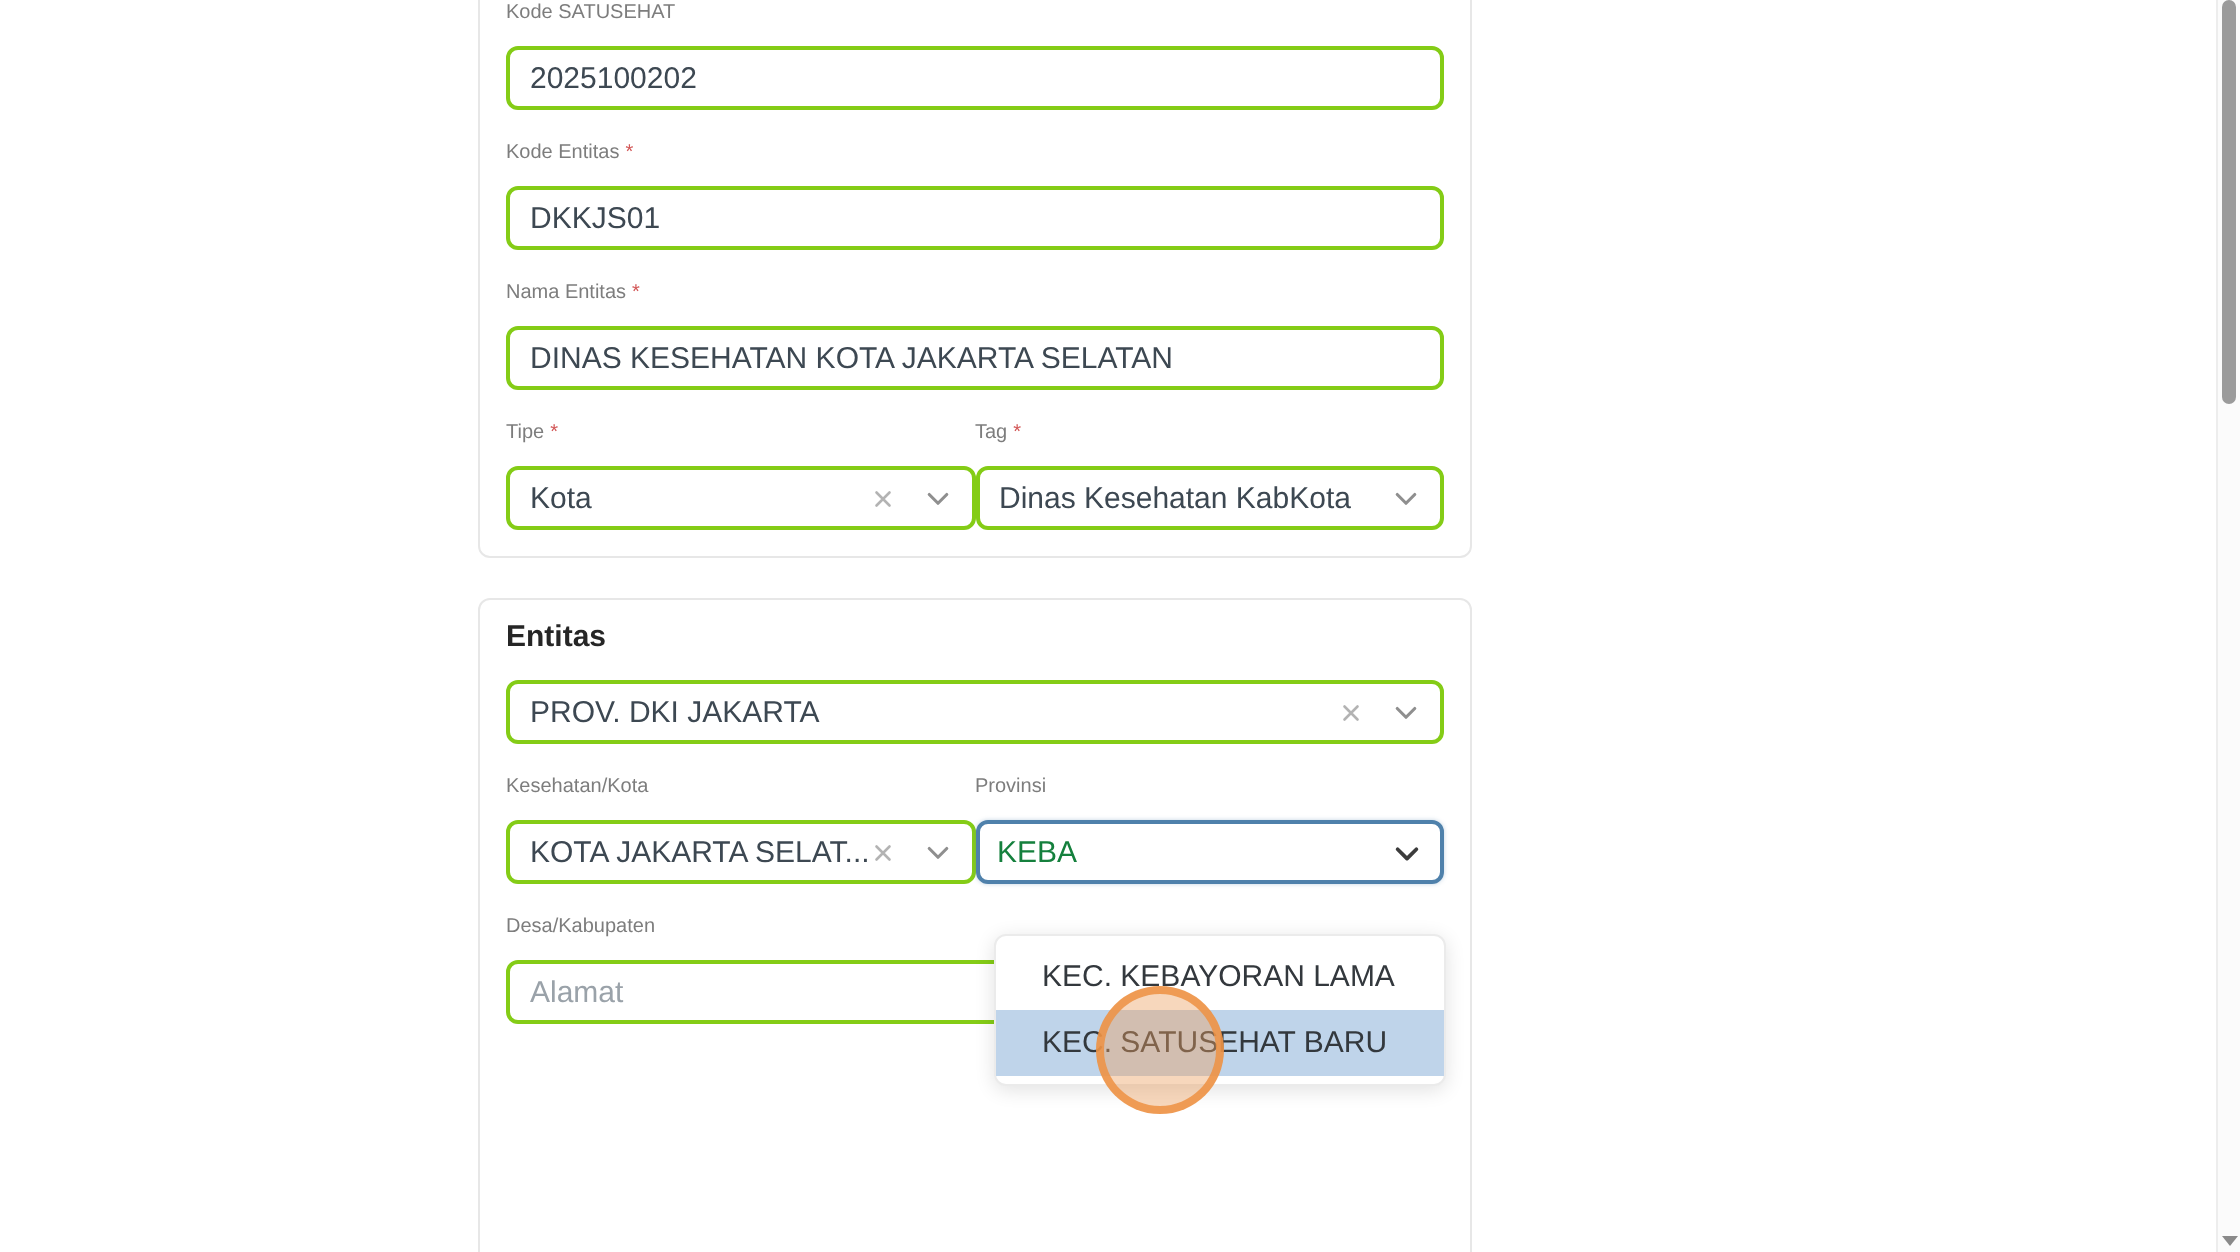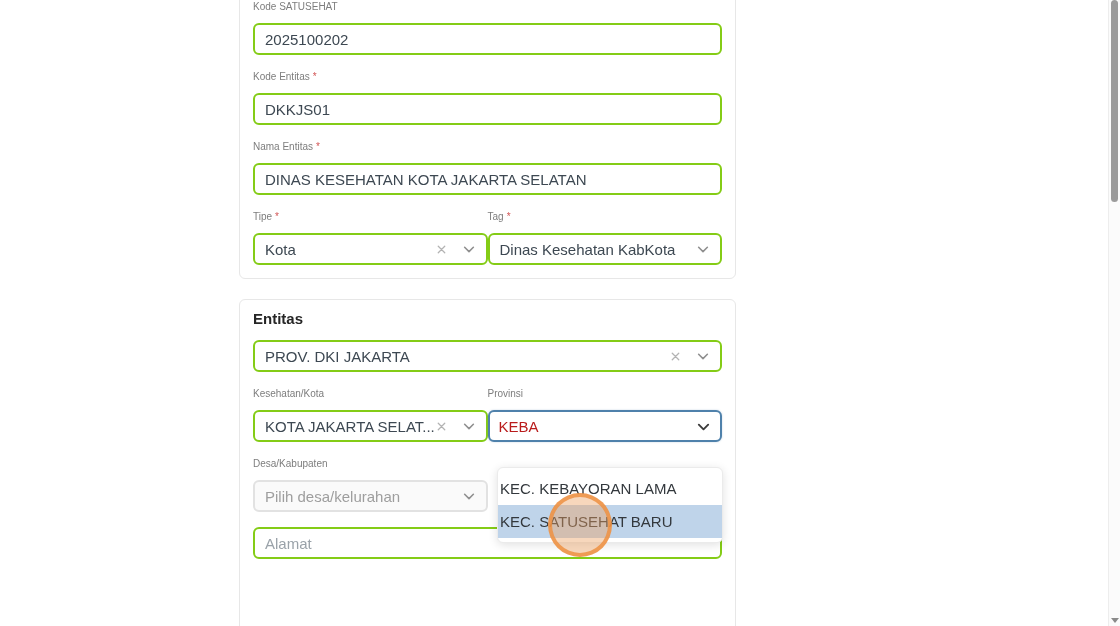--- a/index.html
+++ b/index.html
@@ -30,30 +30,30 @@
 
   .row2 { display:flex; }
   .row2 > .col { flex:1 1 0; min-width:0; }
 
   .section-title { font-size:15px; font-weight:bold; color:#262626; line-height:17px; margin-bottom:13px; }
 
   .select-disabled { background:#fafafa; border-color:#e2e2e2; color:#9e9e9e; }
   .select-disabled .sel-value { color:#9e9e9e; }
 
   .combo-focused { border:2px solid #4f81ab; box-shadow:0 0 2px rgba(79,129,171,.35); padding:0 9px; }
-  .combo-focused input { border:none; outline:none; flex:1; font-size:15px; color:#b91c1c;
+  .combo-focused input { border:none; outline:none; flex:1; font-size:15px; color:#15803d;
                          font-family:"Liberation Sans", sans-serif; background:transparent; min-width:0; }
   .combo-focused .chev-dark { color:#3c3c3c; display:flex; }
 
   .dropdown-menu {
     position:absolute; left:497px; top:467px; width:226px; background:#fff;
     border:1px solid #ebebeb; border-radius:6px; box-shadow:0 2px 10px rgba(0,0,0,.12);
     padding:4px 0; z-index:5;
   }
-  .dd-option { height:33px; display:flex; align-items:center; padding:0 2px;
+  .dd-option { height:33px; display:flex; align-items:center; padding:0 23px;
                font-size:15px; color:#33383d; white-space:nowrap; overflow:hidden; }
   .dd-option.highlighted { background:#bfd4ea; }
 
   .click-ring {
     position:absolute; left:548px; top:493px; width:64px; height:64px; border-radius:50%;
     background:rgba(235,160,95,0.42); border:4px solid rgba(237,144,66,0.85); z-index:10;
   }
 
   .scrollbar { position:absolute; right:0; top:0; bottom:0; width:12px;
                background:#fbfbfb; border-left:1px solid #ededed; z-index:20; }
@@ -161,32 +161,20 @@
             <svg width="15" height="15" viewBox="0 0 16 16">
                 <path d="M3 6l5 5 5-5" fill="none" stroke="currentColor" stroke-width="2" stroke-linecap="round" stroke-linejoin="round"></path>
               </svg>
           </span>
         </div>
       </div>
     </div>
 
     <label class="field-label">Desa/Kabupaten</label>
     <div class="row2">
-      <div class="col">
-        <div class="select-box select-disabled">
-          <span class="sel-value">Pilih desa/kelurahan</span>
-          <span class="sel-icons">
-            <span class="chev">
-              <svg width="14" height="14" viewBox="0 0 16 16">
-                  <path d="M3 6l5 5 5-5" fill="none" stroke="currentColor" stroke-width="1.8" stroke-linecap="round" stroke-linejoin="round"></path>
-                </svg>
-            </span>
-          </span>
-        </div>
-      </div>
       <div class="col"></div>
     </div>
 
     <input class="text-input" type="text" placeholder="Alamat" style="">
   </div>
 </div>
 
 <div class="dropdown-menu">
   <div class="dd-option">KEC. KEBAYORAN LAMA</div>
   <div class="dd-option highlighted">KEC. SATUSEHAT BARU</div>

